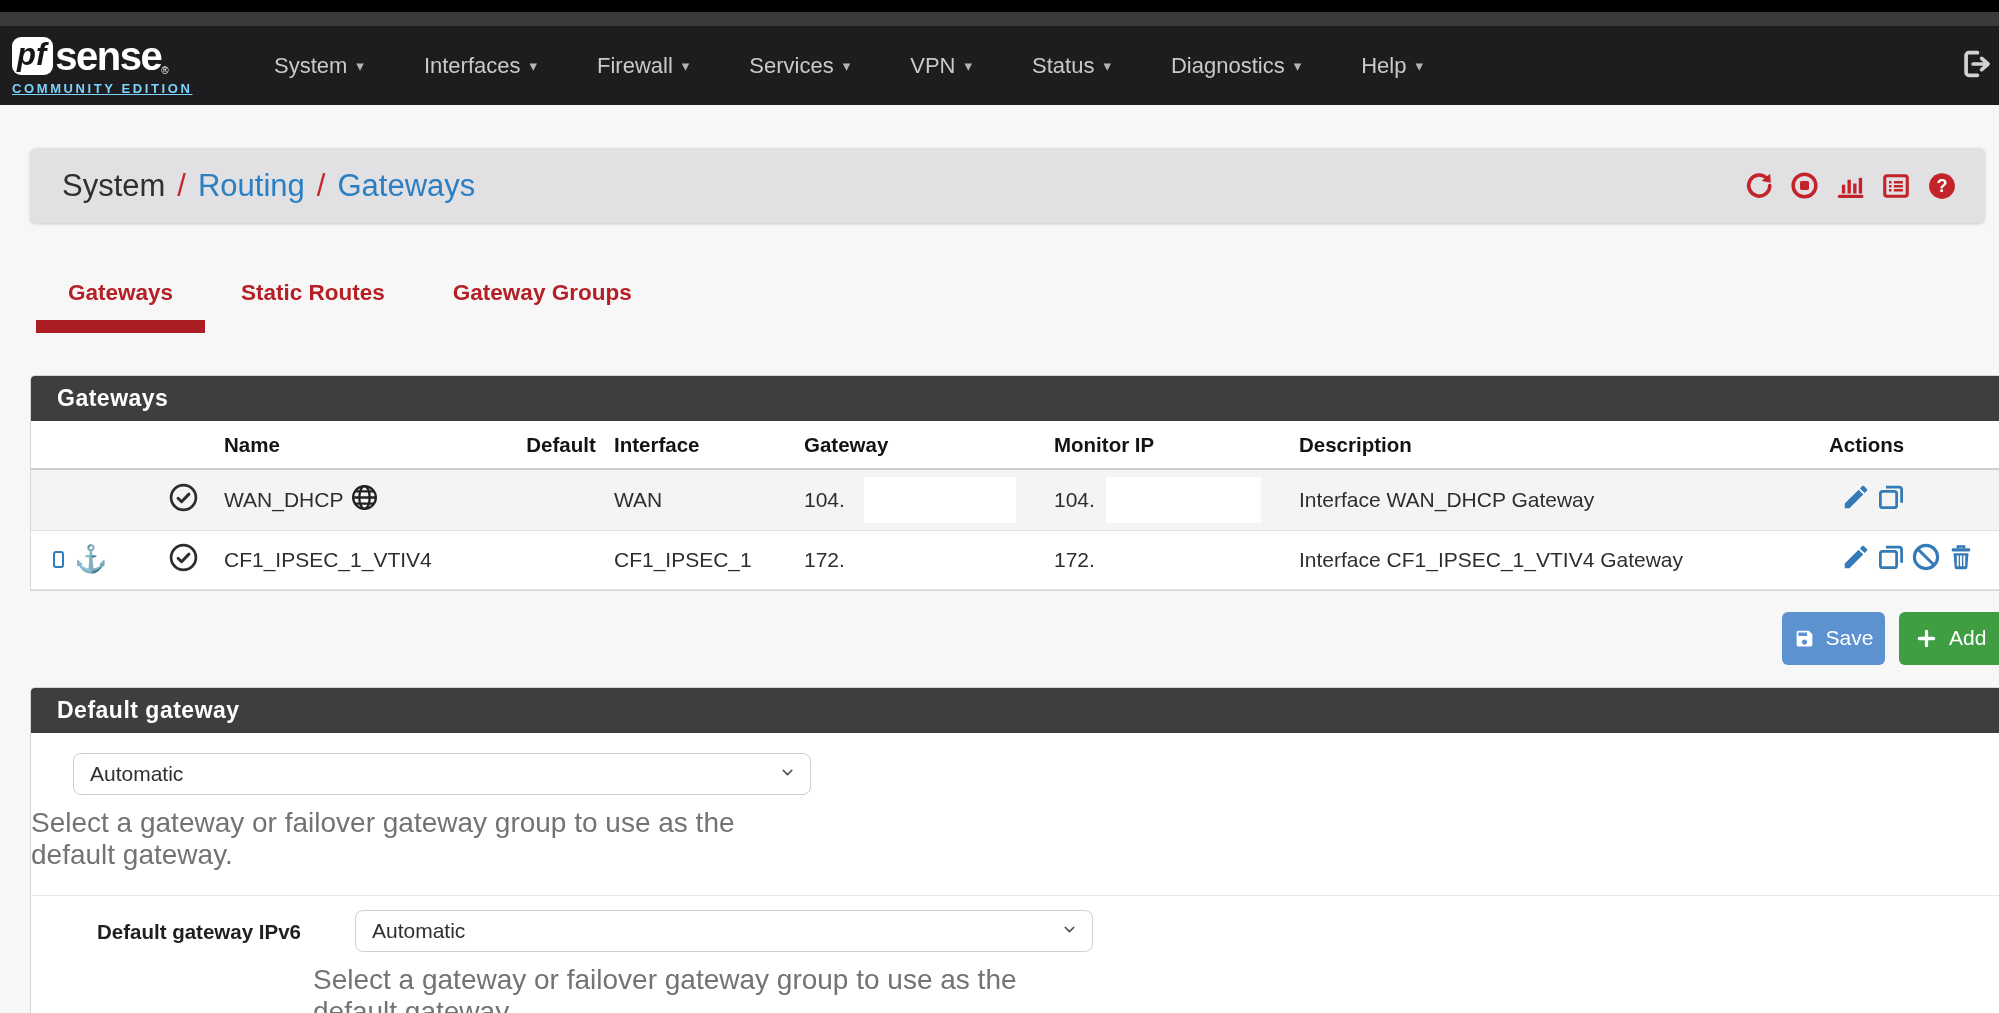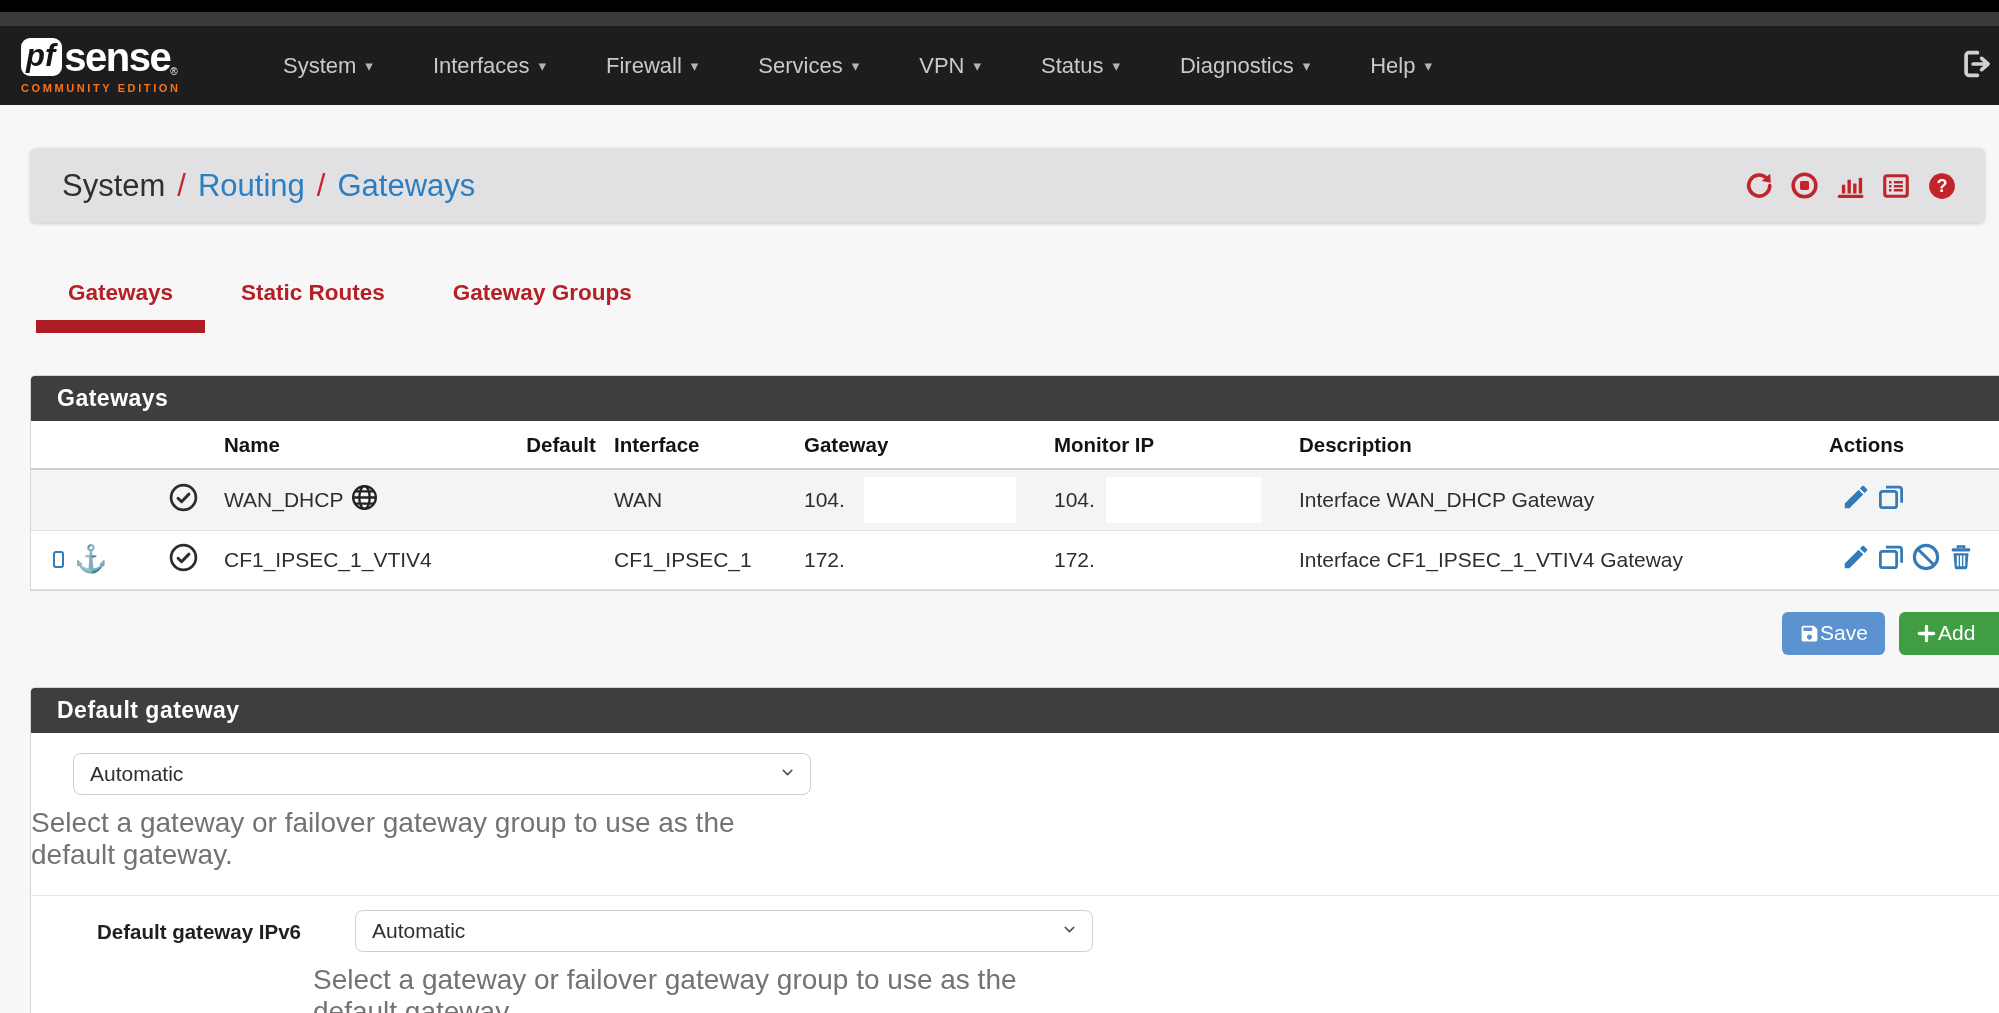--- a/index.html
+++ b/index.html
@@ -5,27 +5,27 @@
   * { margin:0; padding:0; box-sizing:border-box; }
   html,body { width:1999px; height:1013px; overflow:hidden;
     font-family:"Liberation Sans", sans-serif; background:#f7f7f8; }
 
   
   .chrome-black { height:12px; background:#000; }
   .chrome-strip { height:14px; background:#3a3a3c; }
 
   
   .navbar { height:79px; background:#1d1d1f; display:flex; align-items:center; position:relative; }
-  .logo { margin-left:21px; width:190px; }
+  .logo { margin-left:12px; width:190px; }
   .logo-row { display:flex; align-items:center; }
   .logo-pf { background:#fff; color:#161616; font-weight:900; font-style:italic;
     font-size:31px; padding:2px 7px 5px 5px; border-radius:9px; line-height:1; }
   .logo-sense { color:#fff; font-weight:800; font-size:40px; letter-spacing:-1.5px; margin-left:2px; line-height:1;text-align:right; }
   .logo-reg { color:#fff; font-size:10px; align-self:flex-end; }
-  .logo-sub { color:#f97316; font-size:11px; font-weight:700; letter-spacing:2.6px; margin-top:5px; white-space:nowrap; }
+  .logo-sub { color:#7dd3fc; font-size:13px; font-weight:700; letter-spacing:2.6px; margin-top:5px; white-space:nowrap;text-decoration:underline; }
   .nav-menu { display:flex; list-style:none; margin-left:42px; }
   .nav-item { color:#c9c9c9; font-size:22px; padding:0 30px; display:flex; align-items:center; cursor:pointer; white-space:nowrap; }
   .nav-caret { font-size:15px; margin-left:9px; color:#b5b5b5; }
   .signout { position:absolute; right:6px; top:50%; transform:translateY(-50%); }
 
   
   .crumbbar { margin:43px 14px 0 30px; width:1955px; height:75px; background:#e1e1e3;
     border-radius:6px; box-shadow:0 1px 3px rgba(0,0,0,.18); display:flex; align-items:center; }
   .crumbs { margin-left:32px; font-size:31px; display:flex; align-items:center; gap:12px; }
   .crumb-text { color:#2f2f2f; }
@@ -62,22 +62,22 @@
   .name-wrap { display:flex; align-items:center; gap:7px; }
   .gw-cell { position:relative; }
   .redact { position:absolute; background:#fff; top:7px; height:46px; }
   .redact-gw { left:68px; width:152px; }
   .redact-mon { left:60px; width:155px; }
   .actions-wrap { display:flex; align-items:center; gap:5px; padding-left:12px; }
   .actions-wrap svg { cursor:pointer; }
 
   
   .btn-row { position:relative; height:96px; }
-  .btn { position:absolute; top:21px; height:43px; border:none; border-radius:6px; color:#fff;
-    font-size:21px; font-family:"Liberation Sans",sans-serif; display:flex; align-items:center; cursor:pointer; }
+  .btn { position:absolute; top:21px; height:53px; border:none; border-radius:6px; color:#fff;
+    font-size:21px; font-family:"Liberation Sans",sans-serif; display:flex; align-items:center; gap:11px; cursor:pointer; }
   .btn-save { left:1782px; width:103px; background:#5c92d0; justify-content:center; }
   .btn-add  { left:1899px; width:112px; background:#3f9d42; padding-left:16px; }
 
   
   .dg-panel { margin-top:0; }
   .form-row { display:flex; align-items:flex-start; padding:20px 0 24px 0; }
   .form-row + .form-row { border-top:1px solid #e7e7e7; padding-top:14px; padding-bottom:28px; }
   .form-label { width:282px; padding-left:66px; font-size:20.5px; font-weight:700; color:#1f1f1f; padding-top:10px; }
   .form-ctrl { width:780px; }
   .fake-select { height:42px; border:1px solid #cfcfcf; border-radius:8px; background:#fff;

